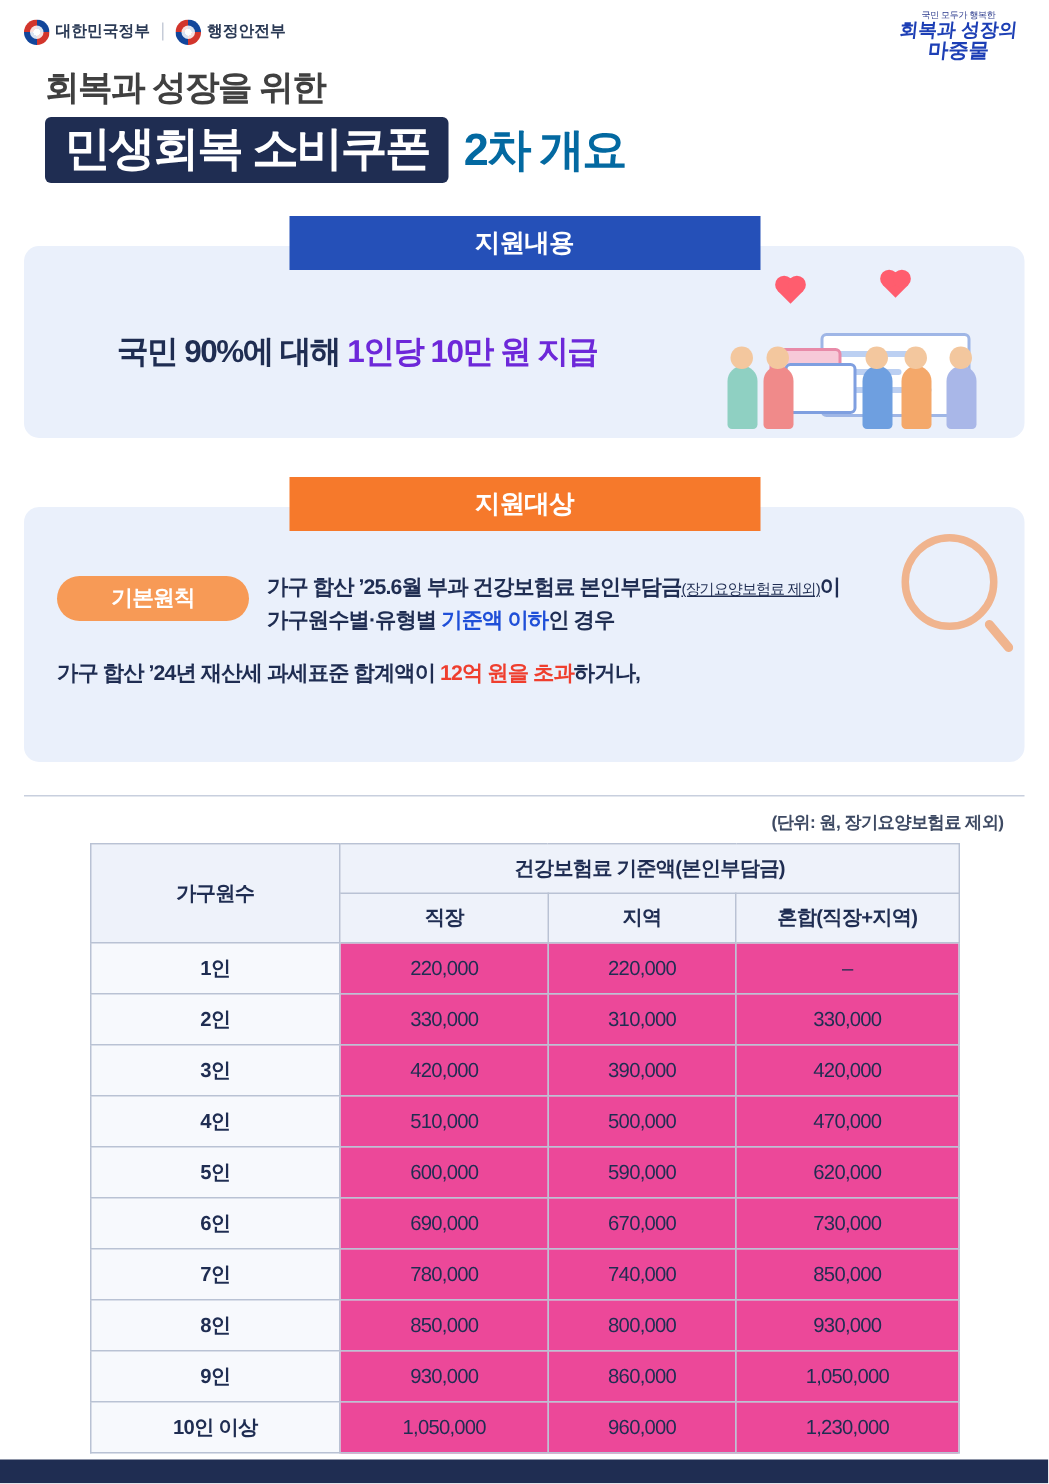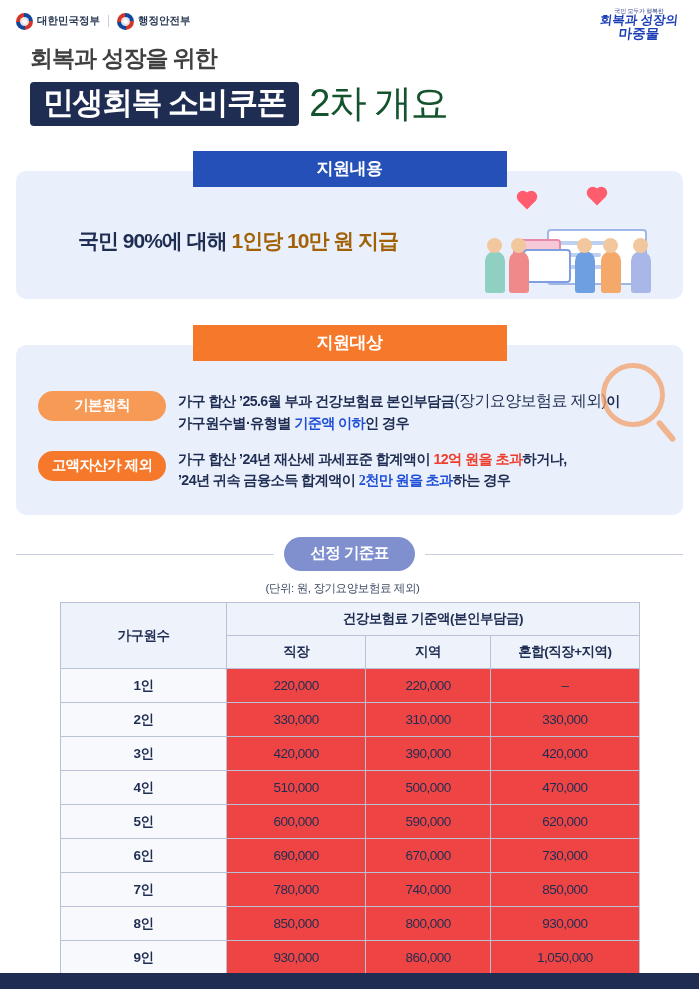--- a/index.html
+++ b/index.html
@@ -114,23 +114,23 @@
     background: #1f2d52;
     color: #ffffff;
     font-size: 31px;
     font-weight: bold;
     letter-spacing: -1.5px;
     padding: 5px 13px 8px 13px;
     border-radius: 4px;
     line-height: 1;
   }
   .title-tail {
-    font-size: 38px;
-    font-weight: normal;
-    color: #14532d;
+    font-size: 30px;
+    font-weight: bold;
+    color: #0369a1;
     letter-spacing: -1.5px;
   }
 
   
   .section {
     position: relative;
     margin: 0 16px;
   }
   .sec-pill {
     width: 314px;
@@ -164,21 +164,21 @@
     overflow: hidden;
   }
   .support-text {
     font-size: 21px;
     font-weight: bold;
     letter-spacing: -1px;
     color: #1f2d52;
     padding-left: 44px;
     padding-top: 20px;
   }
-  .support-text .hl { color: #a16207; }
+  .support-text .hl { color: #6d28d9; }
 
   
   .illus {
     position: absolute;
     right: 14px;
     top: 20px;
     width: 190px;
     height: 110px;
   }
   .il { position: absolute; }
@@ -243,22 +243,22 @@
     margin-top: 2px;
   }
   .rule-tag.deep { background: #f6792b; }
   .rule-body {
     font-size: 14.2px;
     line-height: 1.5;
     letter-spacing: -.6px;
     color: #1f2d52;
     font-weight: bold;
   }
-  .rule-body .small { font-size: 16px; font-weight: bold; }
-  .rule-body .blue { color: #1f4fd8; font-family: Liberation Serif, serif; }
+  .rule-body .small { font-size: 10px; font-weight: bold; text-decoration: underline; }
+  .rule-body .blue { color: #1f4fd8; }
   .rule-body .red { color: #ef3e2e; }
   .rule-body .normal { font-weight: normal; }
 
   .magnifier {
     position: absolute;
     right: 18px;
     top: 18px;
     width: 54px;
     height: 54px;
     border: 5px solid #f3a06a;
@@ -285,46 +285,47 @@
     background: #8090cf;
     color: #ffffff;
     font-weight: bold;
     font-size: 15.5px;
     letter-spacing: -.6px;
     border-radius: 18px;
     padding: 6px 26px 7px;
     margin: 0 10px;
   }
   .unit-note {
-    text-align: center;
+    text-align: right;
     font-size: 11.5px;
     color: #3e4a63;
     margin: 10px 14px 6px 0;
     letter-spacing: -.4px;
+    font-weight: bold;
   }
   table.crit {
     width: 580px;
     margin: 0 auto;
     border-collapse: collapse;
     font-size: 13.5px;
     letter-spacing: -.5px;
   }
   table.crit th, table.crit td {
     border: 1px solid #b9c2d4;
     text-align: center;
     padding: 5px 2px;
     color: #1f2d52;
   }
   table.crit thead th {
     background: #eef2fa;
     font-weight: bold;
     font-size: 13.5px;
     padding: 7px 2px;
   }
-  table.crit tbody td { background: #ef4444; height: 23px; }
+  table.crit tbody td { background: #ec4899; height: 23px; }
   table.crit tbody td.hcell {
     background: #f7f9fd;
     font-weight: bold;
   }
   .bottom-bar {
     position: absolute;
     left: 0; right: 0; bottom: 0;
     height: 16px;
     background: #1f2d52;
   }
@@ -409,38 +410,33 @@
           <div>
             <span>가구 합산 ’25.6월 부과 건강보험료 본인부담금</span><span class="small normal">(장기요양보험료 제외)</span><span>이</span>
           </div>
           <div>
             <span>가구원수별·유형별 </span><span class="blue">기준액 이하</span><span>인 경우</span>
           </div>
         </div>
       </div>
 
       <div class="rule-row" style="margin-top:14px;">
-        <div class="rule-tag deep">고액자산가 제외</div>
         <div class="rule-body">
           <div>
             <span>가구 합산 ’24년 재산세 과세표준 합계액이 </span><span class="red">12억 원을 초과</span><span>하거나,</span>
           </div>
-          <div>
-            <span>’24년 귀속 금융소득 합계액이 </span><span class="blue">2천만 원을 초과</span><span>하는 경우</span>
-          </div>
         </div>
       </div>
 
     </div>
   </div>
 
   <div class="crit-wrap">
     <div class="crit-headline">
       <span class="crit-line"></span>
-      <span class="crit-pill">선정 기준표</span>
       <span class="crit-line"></span>
     </div>
 
     <div class="unit-note">(단위: 원, 장기요양보험료 제외)</div>
 
     <table class="crit">
       <thead>
         <tr>
           <th rowspan="2" style="width:165px;">가구원수</th>
           <th colspan="3">건강보험료 기준액(본인부담금)</th>

